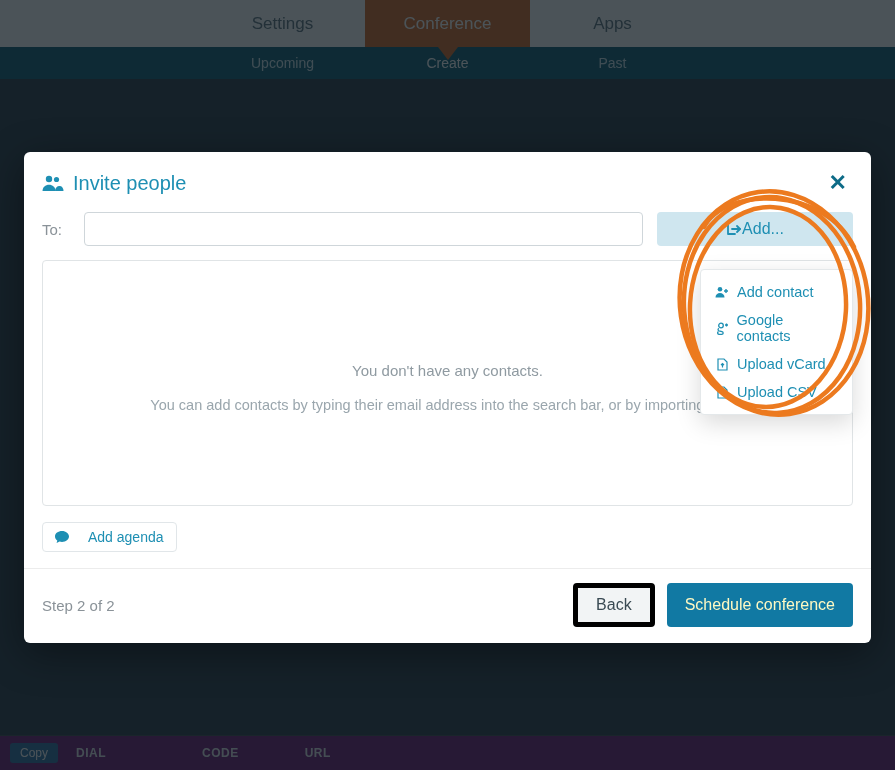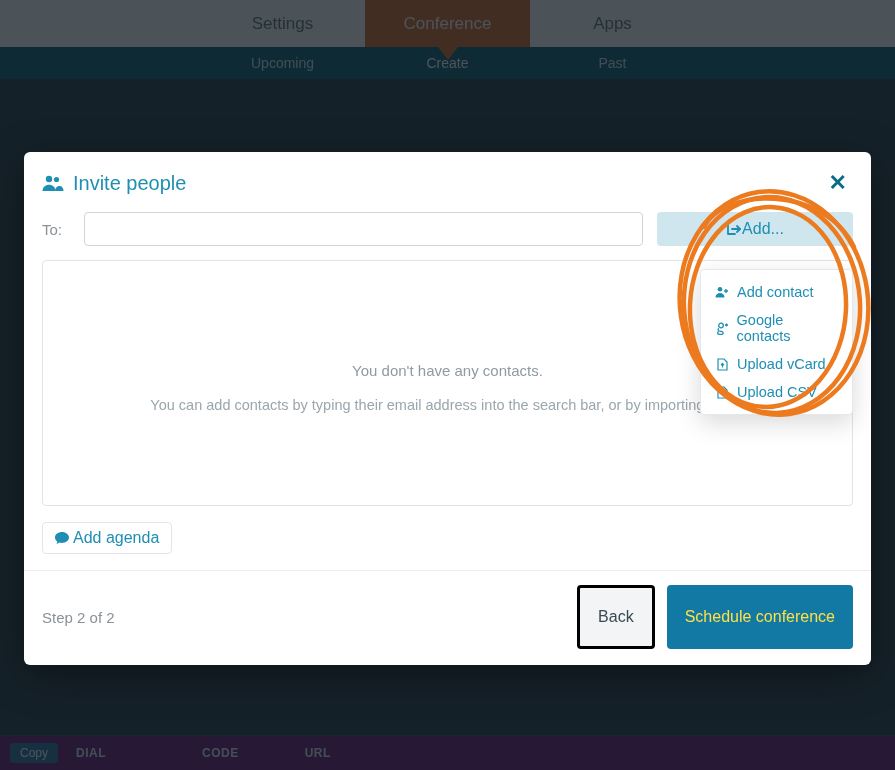--- a/index.html
+++ b/index.html
@@ -39,28 +39,28 @@
   }
   .contacts-panel {
     margin:2px 18px 10px 18px; border:1px solid #e0e4e6; border-radius:4px; height:246px;
     display:flex; flex-direction:column; align-items:center; justify-content:center; color:#9aa6ad; text-align:center;
     padding:0 40px;
   }
   .contacts-panel .line1 { font-size:15px; margin-bottom:18px; color:#8f9aa1;margin-top:8px; }
   .contacts-panel .line2 { font-size:14.5px; color:#9aa6ad; }
   .agenda-row { padding:6px 18px 16px 18px; }
   .agenda-btn {
-    display:inline-flex; align-items:center; gap:4px; padding:6px 12px; border:1px solid #e1e6e9;
-    border-radius:4px; background:#fff; color:#1e8fb3; font-size:16px; cursor:pointer;
+    display:inline-flex; align-items:center; gap:19px; padding:6px 12px; border:1px solid #e1e6e9;
+    border-radius:4px; background:#fff; color:#1e8fb3; font-size:14px; cursor:pointer;
   }
   .footer { border-top:1px solid #ececec; padding:14px 18px 16px 18px; display:flex; align-items:center; justify-content:space-between;gap:44px; }
   .step-text { color:#8a9298; font-size:15px; }
   .footer-actions { display:flex; gap:12px; }
-  .btn-back { background:#f2f4f5; border:3px solid #000000; color:#3a4a53; border-radius:4px; padding:20px 18px; font-size:16px; cursor:pointer; }
-  .btn-primary { background:#1179a3; color:#fde047; border:none; border-radius:4px; padding:8px 18px; font-size:16px; cursor:pointer; }
+  .btn-back { background:#f2f4f5; border:5px solid #000000; color:#3a4a53; border-radius:4px; padding:8px 18px; font-size:16px; cursor:pointer; }
+  .btn-primary { background:#1179a3; color:#fef9c3; border:none; border-radius:4px; padding:8px 18px; font-size:16px; cursor:pointer; }
 
   .dropdown {
     position:absolute; left:700px; top:249px; width:153px; background:#ffffff; border:1px solid #e4e8ea;
     border-radius:4px; box-shadow:0 8px 24px rgba(0,0,0,0.15); z-index:20; padding:8px 0;margin-top:20px;
   }
   .dropdown-item { display:flex; align-items:center; gap:8px; padding:6px 14px; color:#1e8fb3; font-size:14.5px; cursor:pointer; }
   .dropdown-item .ic { width:14px; display:inline-flex; justify-content:center; }
 
   .scribble { position:absolute; left:664px; top:177px; width:220px; height:260px; z-index:30; pointer-events:none; }
 

